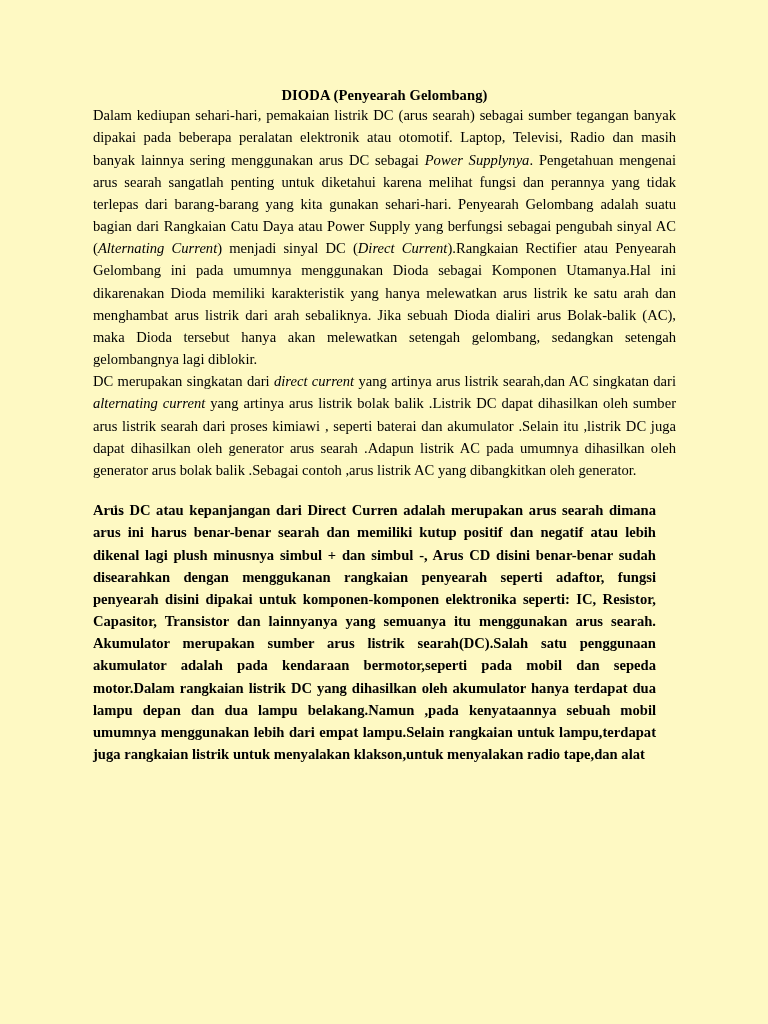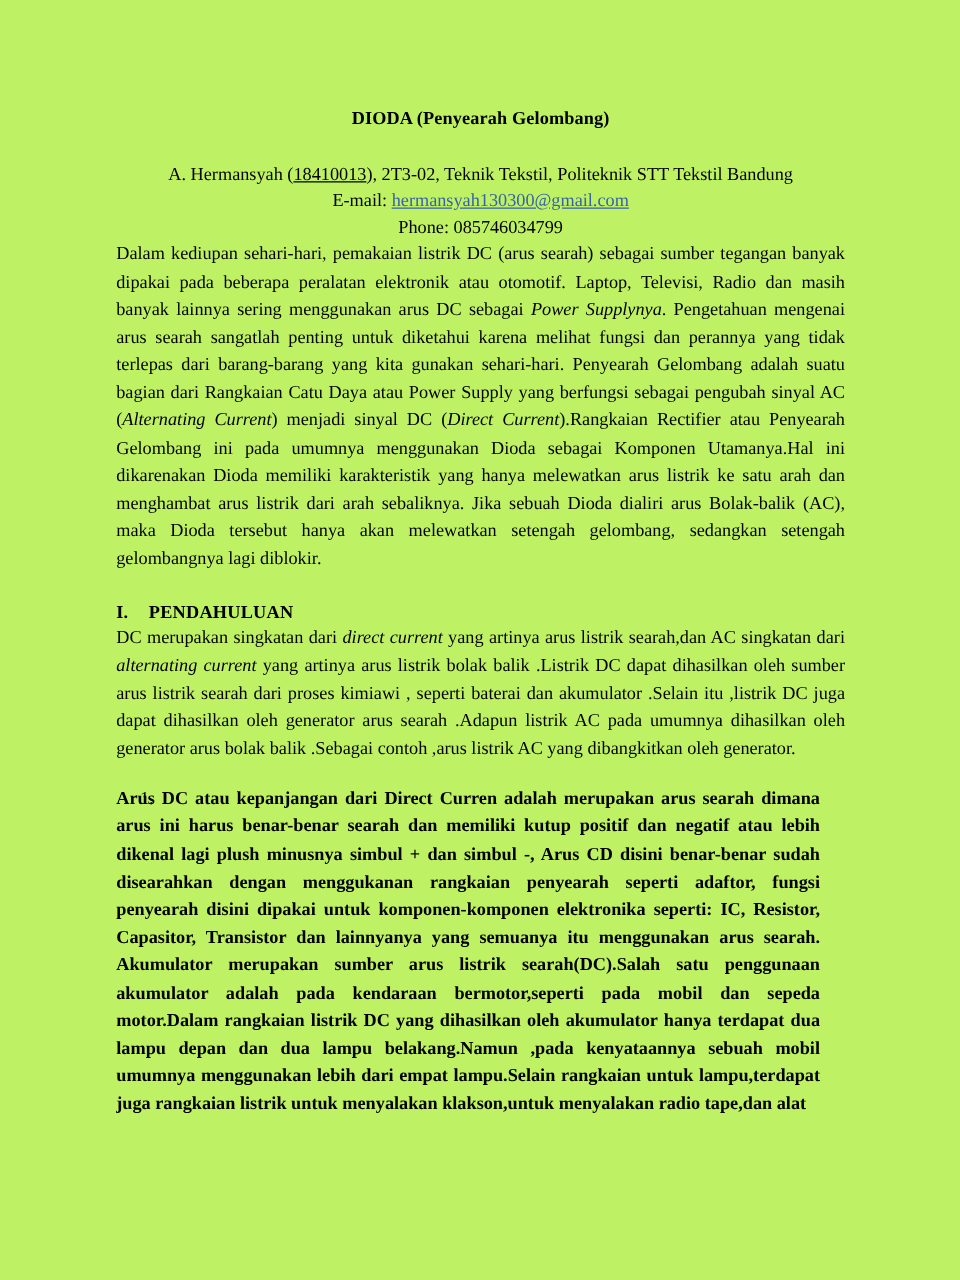--- a/index.html
+++ b/index.html
@@ -12,21 +12,21 @@
     background: #ffffff;
     font-family: "Liberation Serif", "DejaVu Serif", serif;
     color: #000000;
     overflow: hidden;
   }
 
   .page {
     position: relative;
     width: 768px;
     height: 1024px;
-    background: #bef264;
+    background: #fef9c3;
     box-sizing: border-box;
     padding: 0;
   }
 
   .content {
     position: absolute;
     left: 93px;
     top: 0;
     width: 583px;
   }
@@ -125,30 +125,24 @@
   }
 </style>
 </head>
 <body>
 
 <div class="page">
   <div class="content">
 
     <div class="doc-title">DIODA (Penyearah Gelombang)</div>
 
-    <div class="author-block">
-      <div class="author-line"><span>A. Hermansyah (</span><span class="student-id">18410013</span><span>), 2T3-02, Teknik Tekstil, Politeknik STT Tekstil Bandung</span></div>
-      <div><span>E-mail: </span><a class="email-link" href="#">hermansyah130300@gmail.com</a></div>
-      <div>Phone: 085746034799</div>
-    </div>
 
 
     <p class="body-text abstract-body"><span>Dalam kediupan sehari-hari, pemakaian listrik DC (arus searah) sebagai sumber tegangan banyak dipakai pada beberapa peralatan elektronik atau otomotif. Laptop, Televisi, Radio dan masih banyak lainnya sering menggunakan arus DC sebagai </span><i>Power Supplynya</i><span>. Pengetahuan mengenai arus searah sangatlah penting untuk diketahui karena melihat fungsi dan perannya yang tidak terlepas dari barang-barang yang kita gunakan sehari-hari. Penyearah Gelombang adalah suatu bagian dari Rangkaian Catu Daya atau Power Supply yang berfungsi sebagai pengubah sinyal AC (</span><i>Alternating Current</i><span>) menjadi sinyal DC (</span><i>Direct Current</i><span>).Rangkaian Rectifier atau Penyearah Gelombang ini pada umumnya menggunakan Dioda sebagai Komponen Utamanya.Hal ini dikarenakan Dioda memiliki karakteristik yang hanya melewatkan arus listrik ke satu arah dan menghambat arus listrik dari arah sebaliknya. Jika sebuah Dioda dialiri arus Bolak-balik (AC), maka Dioda tersebut hanya akan melewatkan setengah gelombang, sedangkan setengah gelombangnya lagi diblokir.</span></p>
 
-    <div class="section-heading"><span class="section-num">I.</span><span>PENDAHULUAN</span></div>
 
     <p class="body-text intro-body"><span>DC merupakan  singkatan dari </span><i>direct current</i><span> yang artinya arus listrik searah,dan AC singkatan  dari </span><i>alternating current</i><span> yang artinya arus listrik bolak balik .Listrik DC dapat dihasilkan oleh sumber arus listrik searah dari proses kimiawi , seperti baterai dan akumulator .Selain itu ,listrik DC juga dapat dihasilkan oleh generator arus searah .Adapun listrik AC pada umumnya dihasilkan oleh generator arus bolak balik .Sebagai contoh ,arus listrik AC yang dibangkitkan  oleh generator.</span></p>
 
     <ul class="numbered-list">
       <li><span class="marker">1.</span></li>
     </ul>
 
     <p class="body-text indented-para">Arus DC atau kepanjangan dari Direct Curren adalah merupakan arus searah dimana arus ini harus benar-benar searah dan memiliki kutup positif dan negatif atau lebih dikenal lagi plush minusnya simbul + dan simbul -, Arus CD disini benar-benar sudah disearahkan dengan menggukanan rangkaian penyearah seperti adaftor, fungsi penyearah disini dipakai untuk komponen-komponen elektronika seperti: IC, Resistor, Capasitor, Transistor dan lainnyanya yang semuanya itu menggunakan arus searah. Akumulator merupakan sumber arus listrik searah(DC).Salah satu penggunaan akumulator adalah pada kendaraan bermotor,seperti pada mobil  dan sepeda motor.Dalam rangkaian listrik DC yang dihasilkan  oleh akumulator hanya terdapat dua lampu depan dan dua lampu belakang.Namun ,pada kenyataannya sebuah mobil umumnya menggunakan lebih dari empat lampu.Selain rangkaian untuk lampu,terdapat juga rangkaian listrik untuk menyalakan klakson,untuk menyalakan radio tape,dan alat</p>
 
   </div>

